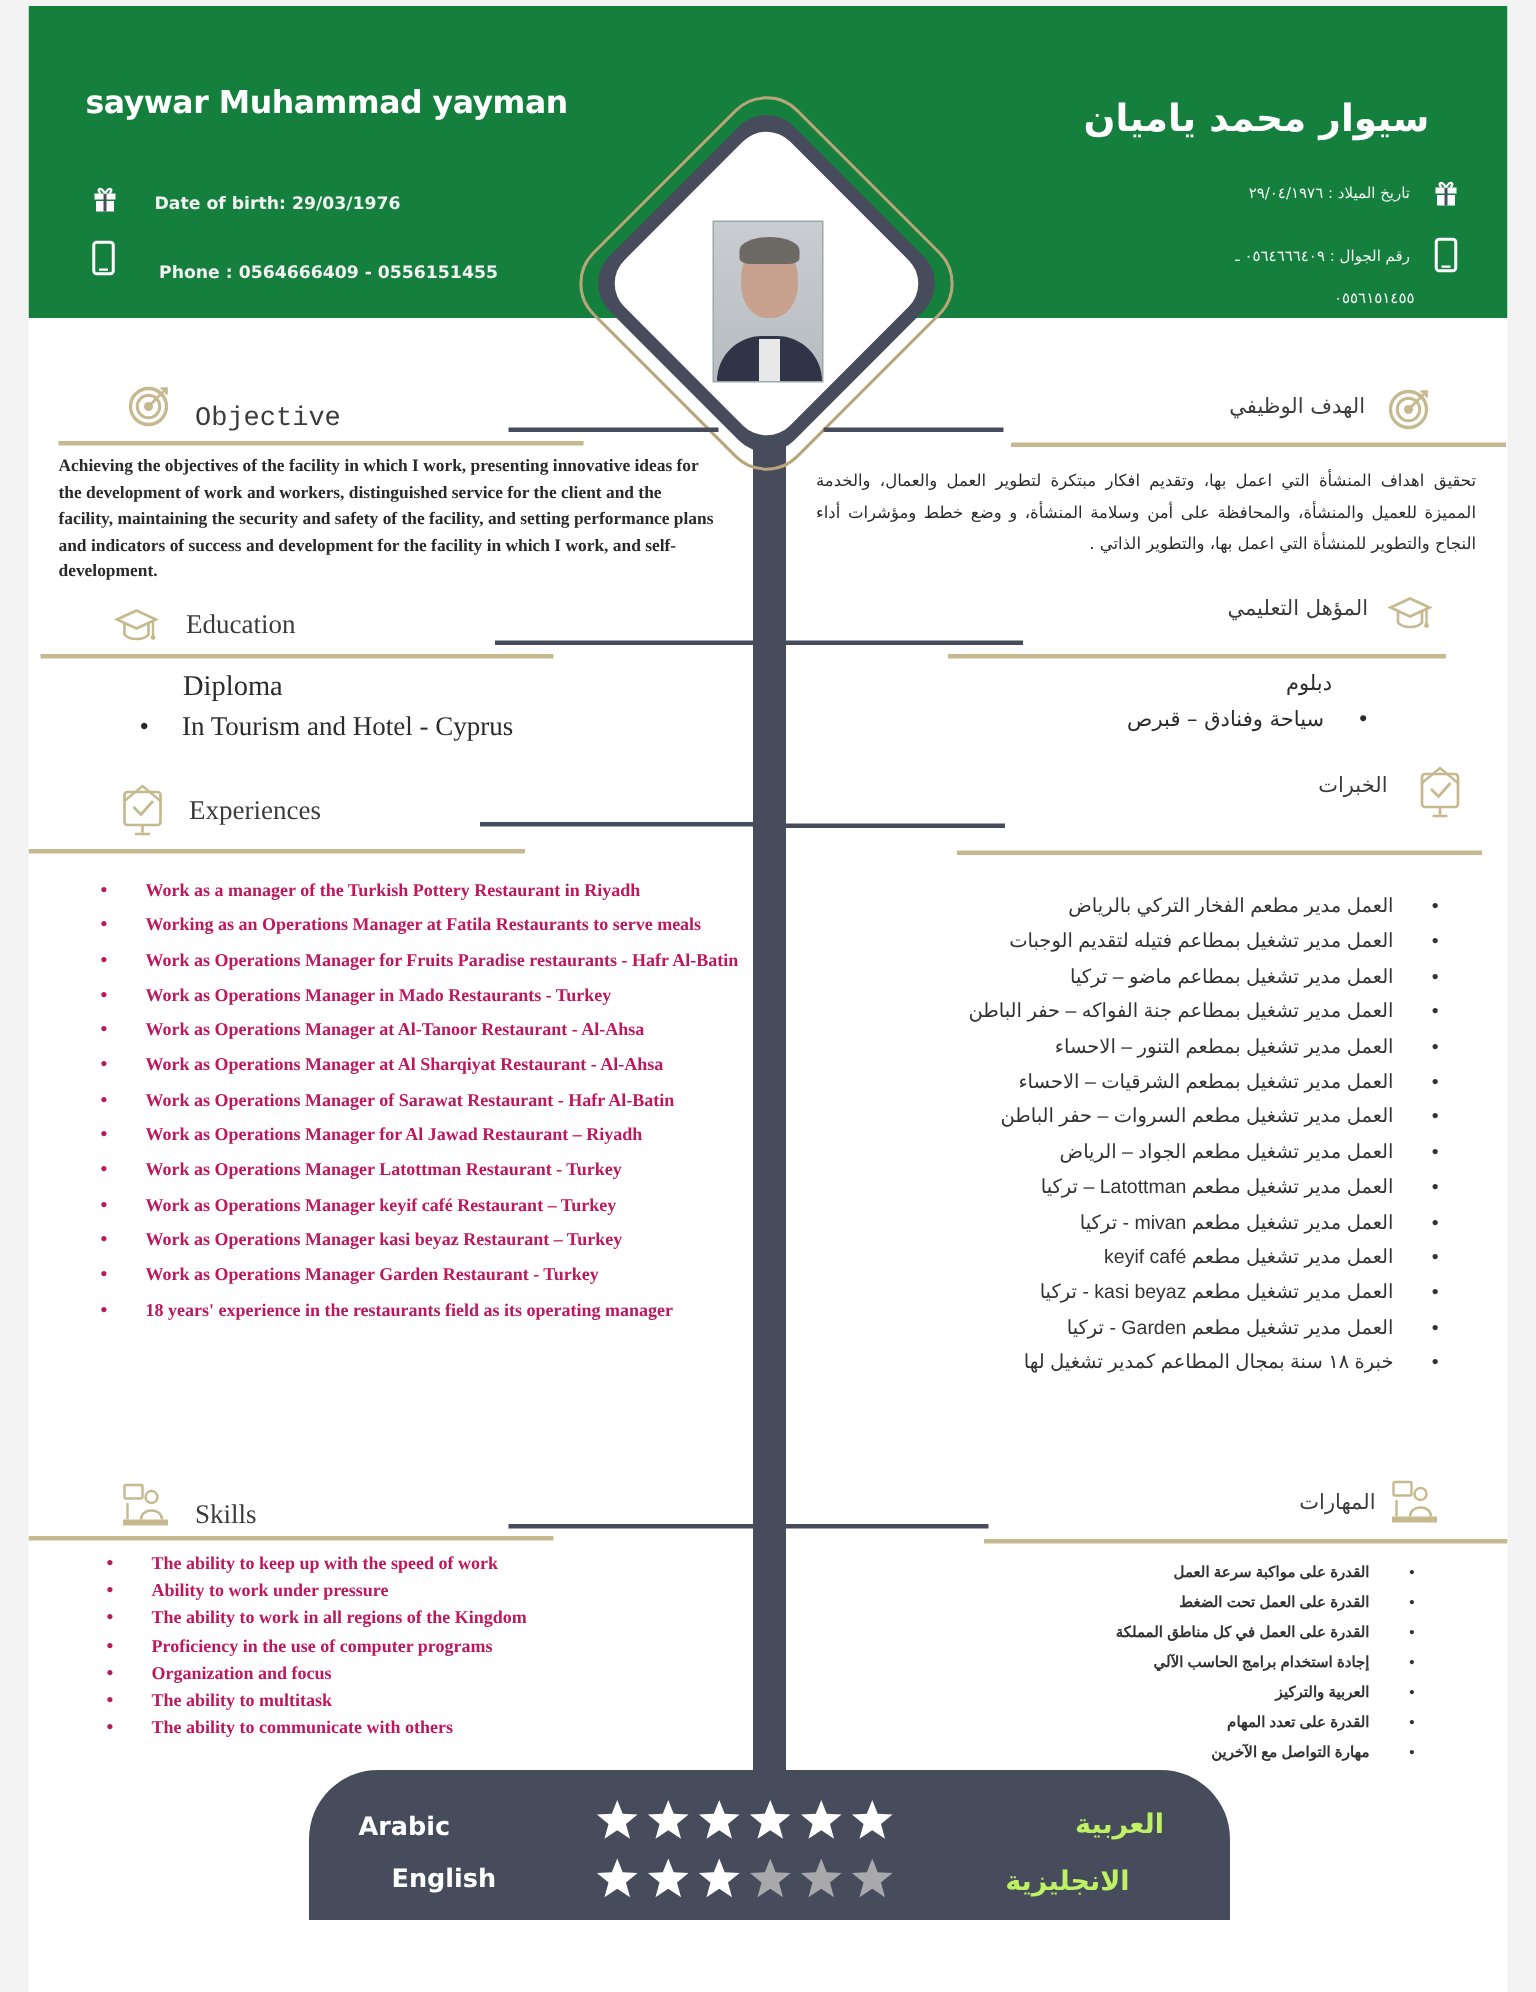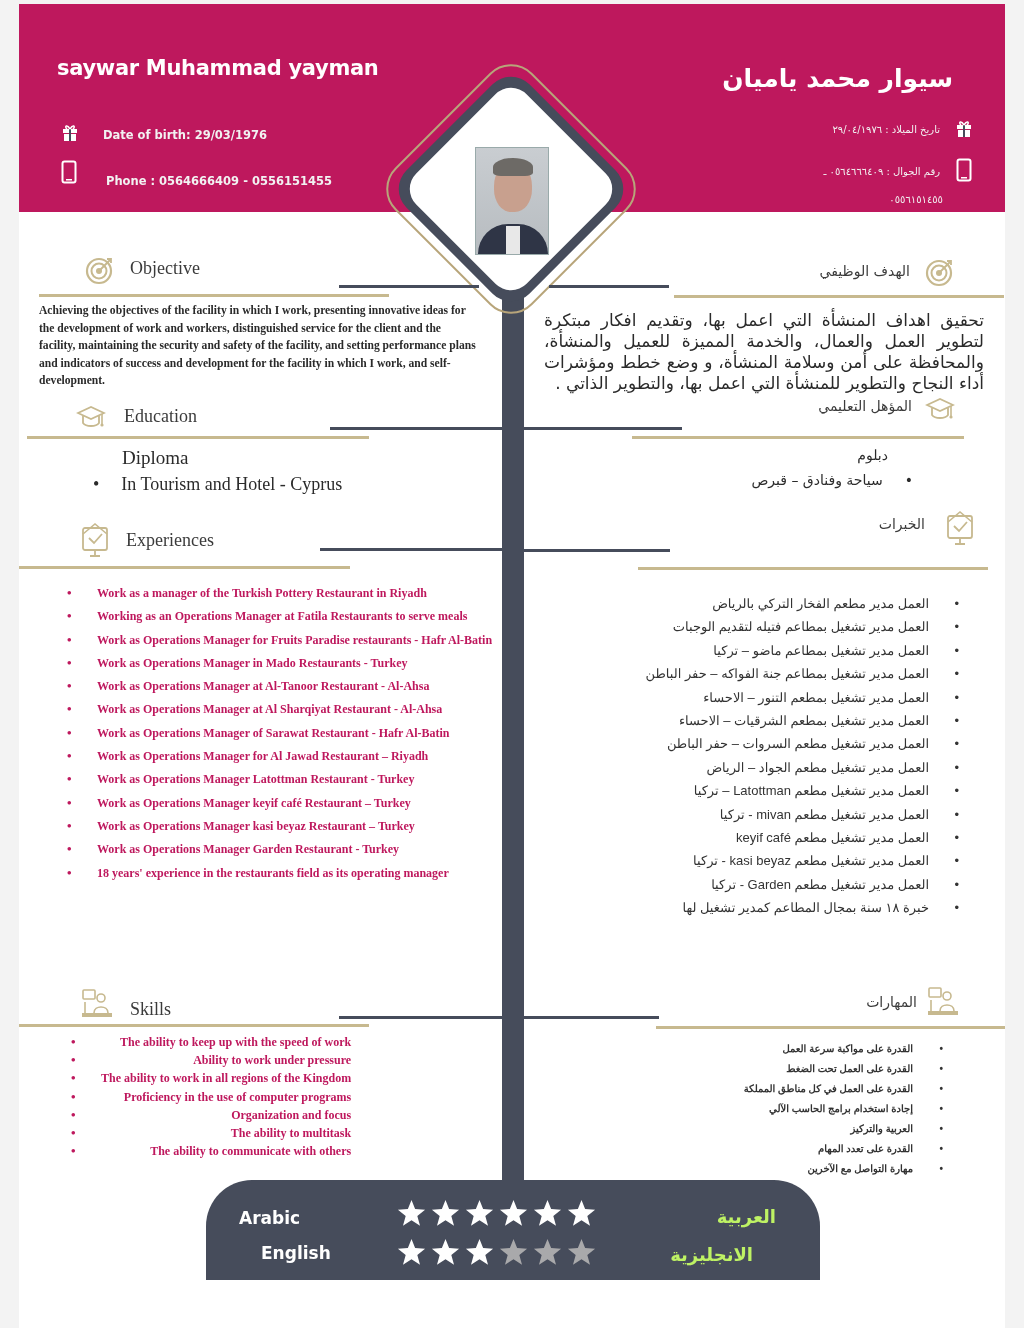--- a/index.html
+++ b/index.html
@@ -1,19 +1,19 @@
 <!DOCTYPE html>
 <html><head>
 <meta charset="utf-8">
 <style>
   * { box-sizing: border-box; margin: 0; padding: 0; }
   html, body { width: 1024px; height: 1328px; background: #f3f3f3; overflow: hidden; }
   body { font-family: "Liberation Serif", serif; color: #2b2b2b; position: relative; }
   .page { position: absolute; left: 19px; top: 4px; width: 986px; height: 1324px; background: #ffffff; overflow: hidden; }
-  .header { position: absolute; left: 0; top: 0; width: 986px; height: 208px; background: #be185d; }
+  .header { position: absolute; left: 0; top: 0; width: 986px; height: 208px; background: #15803d; }
   .name-en { position: absolute; left: 38px; top: 52px; color: #fff; font-family: "DejaVu Sans", sans-serif; font-size: 21px; font-weight: bold; letter-spacing: -0.3px; }
   .name-ar { position: absolute; right: 52px; top: 60px; color: #fff; font-family: "DejaVu Sans", sans-serif; font-size: 25px; font-weight: bold; direction: rtl; }
   .info-en { position: absolute; left: 84px; color: #f2f2f2; font-family: "DejaVu Sans", sans-serif; font-size: 11.5px; font-weight: bold; }
   .info-ar { position: absolute; right: 65px; color: #f2f2f2; font-family: "DejaVu Sans", sans-serif; font-size: 10px; direction: rtl; }
   .hicon { position: absolute; width: 16px; height: 20px; }
   .hicon svg { width: 100%; height: 100%; display: block; }
 
   .spine { position: absolute; left: 483px; top: 250px; width: 22px; height: 930px; background: #464c5b; }
   .diamond-wrap { position: absolute; left: 379px; top: 72px; width: 226px; height: 226px; }
   .diamond-outer { position: absolute; left: 16px; top: 16px; width: 194px; height: 194px; transform: rotate(45deg); border: 2px solid #b8a57a; border-radius: 30px; }
@@ -26,41 +26,41 @@
   .photo .shirt { position: absolute; left: 30px; top: 78px; width: 14px; height: 30px; background: #e8e8e8; }
 
   .sec-title-en { position: absolute; font-size: 18px; color: #3b3b3b; }
   .sec-title-ar { position: absolute; font-family: "DejaVu Sans", sans-serif; font-size: 14px; color: #3b3b3b; direction: rtl; }
   .sicon { position: absolute; width: 30px; height: 30px; }
   .sicon svg { width: 100%; height: 100%; display: block; }
   .gold-line { position: absolute; height: 3px; background: #c7b98f; }
   .dark-line { position: absolute; height: 3px; background: #464c5b; }
 
   .para-en { position: absolute; left: 20px; top: 298px; width: 440px; font-size: 11.6px; line-height: 17.5px; font-weight: bold; color: #2a2a2a; }
-  .para-ar { position: absolute; right: 21px; top: 306px; width: 440px; font-family: "DejaVu Sans", sans-serif; font-size: 17px; line-height: 21px; direction: rtl; text-align: justify; color: #2a2a2a; }
+  .para-ar { position: absolute; right: 21px; top: 306px; width: 440px; font-family: "DejaVu Sans", sans-serif; font-size: 11px; line-height: 21px; direction: rtl; text-align: justify; color: #2a2a2a; }
 
   .edu-en-t { position: absolute; left: 103px; top: 443px; font-size: 19px; }
   .edu-en-li { position: absolute; left: 74px; top: 470px; font-size: 18px; }
   .edu-ar-t { position: absolute; right: 117px; top: 443px; font-family: Liberation Serif, serif; font-size: 14px; direction: rtl; }
   .edu-ar-li { position: absolute; right: 92px; top: 468px; font-family: "DejaVu Sans", sans-serif; font-size: 14px; direction: rtl; }
 
   ul.list-en { position: absolute; list-style: none; }
   ul.list-en li { position: relative; padding-left: 30px; font-size: 12px; font-weight: bold; color: #be185d; white-space: nowrap; }
   ul.list-en li::before { content: "•"; position: absolute; left: 0; font-size: 13px; }
   ul.list-ar { position: absolute; list-style: none; direction: rtl; }
   ul.list-ar li { position: relative; padding-right: 30px; font-family: Liberation Sans, sans-serif; color: #333; white-space: nowrap; }
   ul.list-ar li::before { content: "•"; position: absolute; right: 0; }
 
   .exp-en { left: 48px; top: 580px; }
   .exp-en li { height: 23.3px; line-height: 18px; }
   .exp-ar { right: 46px; top: 589px; }
   .exp-ar li { height: 23.4px; line-height: 22px; font-size: 13px; }
 
   .sk-en { left: 52px; top: 1030px; }
-  .sk-en li { height: 18.2px; line-height: 16px; font-size: 11.5px; text-align: right; }
+  .sk-en li { height: 18.2px; line-height: 16px; font-size: 11.5px; }
   .sk-ar { right: 62px; top: 1036px; }
   .sk-ar li { height: 20px; line-height: 18px; font-size: 10px; font-weight: bold; }
 
   .lang-box { position: absolute; left: 187px; top: 1176px; width: 614px; height: 100px; background: #464c5b; border-radius: 46px 46px 0 0; }
   .lang-lbl-en { position: absolute; color: #fff; font-family: "DejaVu Sans", sans-serif; font-weight: bold; font-size: 17px; }
   .lang-lbl-ar { position: absolute; color: #bef264; font-family: "DejaVu Sans", sans-serif; font-weight: bold; font-size: 18px; direction: rtl; }
   .stars { position: absolute; display: flex; gap: 3px; }
   .star { width: 31px; height: 31px; display: block; }
   .star.on { color: #ffffff; }
   .star.off { color: #a9a9ab; }
@@ -126,21 +126,21 @@
   </div>
 
   <span class="sicon" style="left:66px; top:251px;">
     <svg viewBox="0 0 30 30">
         <circle cx="14" cy="16" r="12" fill="none" stroke="#c7b98f" stroke-width="2.2"></circle>
         <circle cx="14" cy="16" r="7.5" fill="none" stroke="#c7b98f" stroke-width="2"></circle>
         <circle cx="14" cy="16" r="3" fill="#c7b98f"></circle>
         <path d="M14 16 L25 5 M22 4 L26 4 L26 8" stroke="#c7b98f" stroke-width="1.8" fill="none"></path>
       </svg>
   </span>
-  <div class="sec-title-en" style="left:111px; top:254px;">Objective</div>
+  <div class="sec-title-en" style="left:111px; top:265px;font-family:Liberation Mono, monospace;">Objective</div>
   <div class="gold-line" style="left:20px; top:290px; width:350px;"></div>
   <div class="dark-line" style="left:320px; top:281px; width:140px;"></div>
 
   <span class="sicon" style="right:50px; top:253px;">
     <svg viewBox="0 0 30 30">
         <circle cx="14" cy="16" r="12" fill="none" stroke="#c7b98f" stroke-width="2.2"></circle>
         <circle cx="14" cy="16" r="7.5" fill="none" stroke="#c7b98f" stroke-width="2"></circle>
         <circle cx="14" cy="16" r="3" fill="#c7b98f"></circle>
         <path d="M14 16 L25 5 M22 4 L26 4 L26 8" stroke="#c7b98f" stroke-width="1.8" fill="none"></path>
       </svg>

